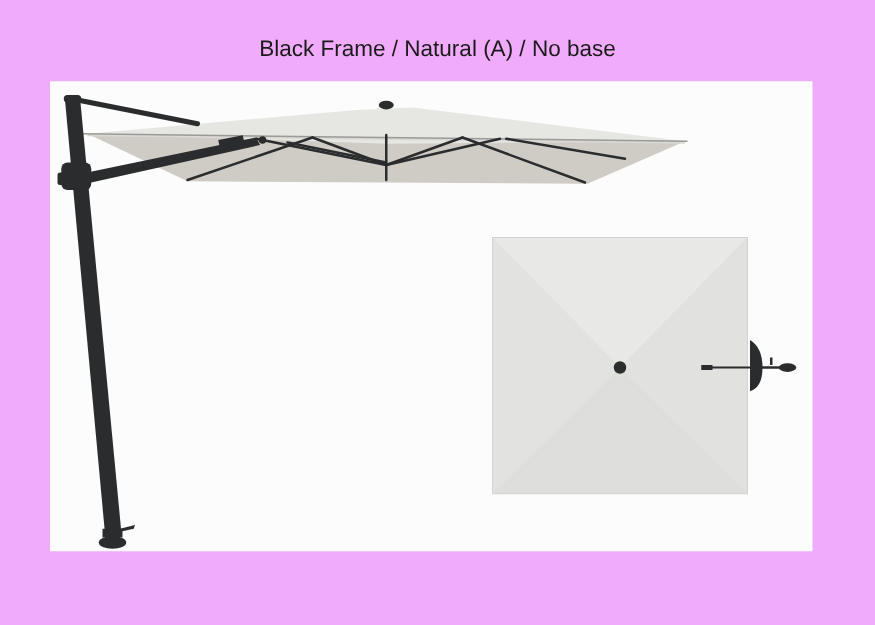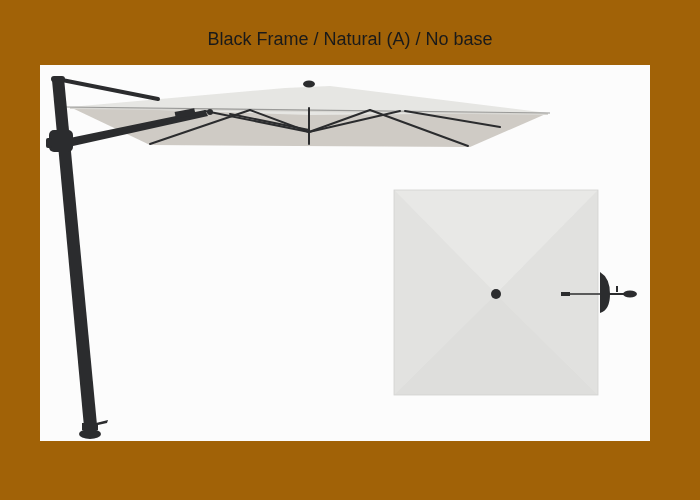--- a/index.html
+++ b/index.html
@@ -7,21 +7,21 @@
       padding: 0;
       width: 700px;
       height: 500px;
       background: #ffffff;
       overflow: hidden;
     }
     .page {
       position: relative;
       width: 700px;
       height: 500px;
-      background: #a16207;
+      background: #f0abfc;
     }
     .title {
       position: absolute;
       top: 28px;
       left: 0;
       width: 700px;
       text-align: center;
       font-family: "Liberation Sans", sans-serif;
       font-size: 18px;
       color: #1a1a1a;

